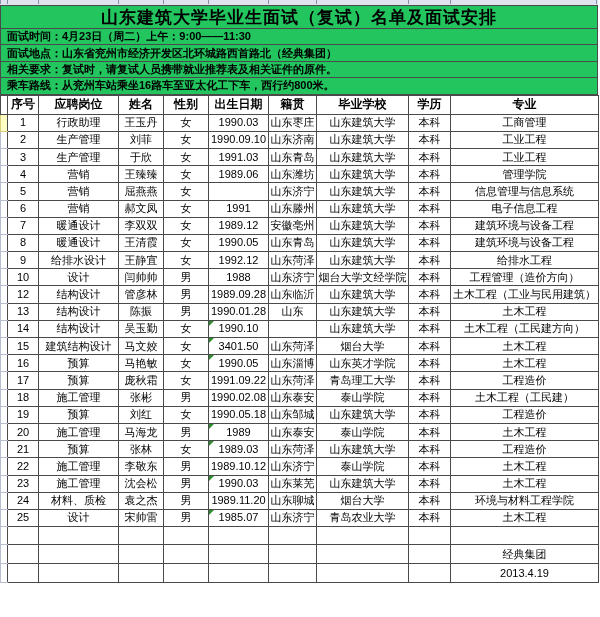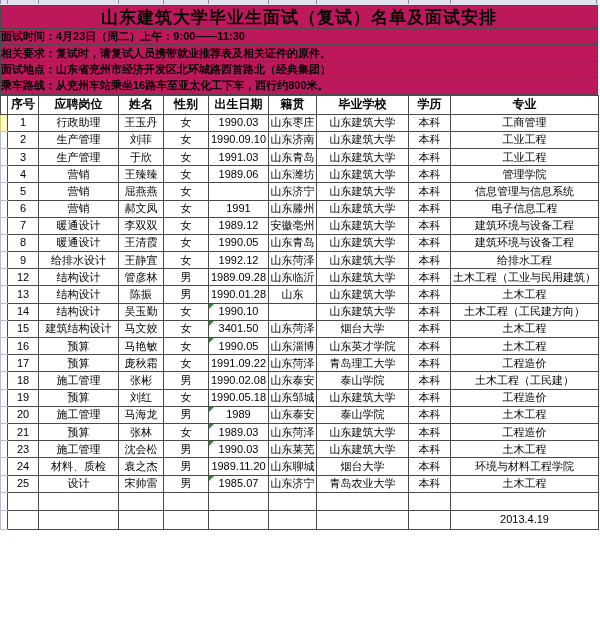--- a/index.html
+++ b/index.html
@@ -10,29 +10,29 @@
   }
   
   .col-strip{
     position:relative;box-sizing:border-box;width:598px;height:6px;
     background:#dfe2ef;border-bottom:1px solid #4a4a4a;
   }
   .tick{position:absolute;top:0;bottom:1px;width:1px;background:#8a8fa8;}
   .row-box{
     box-sizing:border-box;width:598px;
     border-left:1px solid #4a4a4a;border-right:1px solid #4a4a4a;
-    border-bottom:1px solid #4a4a4a;background:#be185d;
+    border-bottom:1px solid #4a4a4a;background:#22c55e;
   }
   .title-row{
     height:23px;display:flex;align-items:center;justify-content:center;
     font-size:17px;font-weight:bold;letter-spacing:1px;white-space:nowrap;
   }
   .info-row{
     height:16.4px;line-height:15px;font-size:11px;font-weight:bold;
-    white-space:nowrap;overflow:hidden;display:flex;align-items:center;
+    padding-left:6px;white-space:nowrap;overflow:hidden;display:flex;align-items:center;
   }
   table{
     border-collapse:collapse;table-layout:fixed;width:598px;background:#fff;
   }
   th,td{
     border:1px solid #4a4a4a;padding:0;text-align:center;vertical-align:middle;
     font-size:11px;line-height:13px;white-space:nowrap;overflow:hidden;position:relative;
   }
   thead tr{height:19px;}
   thead th{font-size:12px;font-weight:bold;margin-left:20px;}
@@ -68,24 +68,24 @@
     </div>
 
   <div class="row-box title-row">
     <span>山东建筑大学毕业生面试（复试）名单及面试安排</span>
   </div>
 
   <div class="row-box info-row">
     <span>面试时间：4月23日（周二）上午：9:00——11:30</span>
   </div>
   <div class="row-box info-row">
-    <span>相关要求：复试时，请复试人员携带就业推荐表及相关证件的原件。</span>
+    <span>面试地点：山东省兖州市经济开发区北环城路西首路北（经典集团）</span>
   </div>
   <div class="row-box info-row">
-    <span>面试地点：山东省兖州市经济开发区北环城路西首路北（经典集团）</span>
+    <span>相关要求：复试时，请复试人员携带就业推荐表及相关证件的原件。</span>
   </div>
   <div class="row-box info-row">
     <span>乘车路线：从兖州车站乘坐16路车至亚太化工下车，西行约800米。</span>
   </div>
 
   <table>
     <colgroup id="cols">
         <col style="width:7px">
         <col style="width:31px">
         <col style="width:80px">
@@ -215,20 +215,32 @@
           <td>王静宜</td>
           <td>女</td>
           <td>1992.12</td>
           <td>山东菏泽</td>
           <td>山东建筑大学</td>
           <td>本科</td>
           <td>给排水工程</td>
         </tr>
         <tr class="data-row">
           <td class="gutter"></td>
+          <td>10</td>
+          <td>设计</td>
+          <td>闫帅帅</td>
+          <td>男</td>
+          <td>1988</td>
+          <td>山东济宁</td>
+          <td>烟台大学文经学院</td>
+          <td>本科</td>
+          <td>工程管理（造价方向）</td>
+        </tr>
+        <tr class="data-row">
+          <td class="gutter"></td>
           <td>12</td>
           <td>结构设计</td>
           <td>管彦林</td>
           <td>男</td>
           <td>1989.09.28</td>
           <td>山东临沂</td>
           <td>山东建筑大学</td>
           <td>本科</td>
           <td>土木工程（工业与民用建筑）</td>
         </tr>
@@ -335,20 +347,32 @@
           <td>张林</td>
           <td>女</td>
           <td class="flag">1989.03</td>
           <td>山东菏泽</td>
           <td>山东建筑大学</td>
           <td>本科</td>
           <td>工程造价</td>
         </tr>
         <tr class="data-row">
           <td class="gutter"></td>
+          <td>22</td>
+          <td>施工管理</td>
+          <td>李敬东</td>
+          <td>男</td>
+          <td>1989.10.12</td>
+          <td>山东济宁</td>
+          <td>泰山学院</td>
+          <td>本科</td>
+          <td>土木工程</td>
+        </tr>
+        <tr class="data-row">
+          <td class="gutter"></td>
           <td>23</td>
           <td>施工管理</td>
           <td>沈会松</td>
           <td>男</td>
           <td class="flag">1990.03</td>
           <td>山东莱芜</td>
           <td>山东建筑大学</td>
           <td>本科</td>
           <td>土木工程</td>
         </tr>
@@ -391,18 +415,30 @@
         <tr class="sign-row">
           <td class="gutter"></td>
           <td></td>
           <td></td>
           <td></td>
           <td></td>
           <td></td>
           <td></td>
           <td></td>
           <td></td>
+          <td>经典集团</td>
+        </tr>
+        <tr class="sign-row">
+          <td class="gutter"></td>
+          <td></td>
+          <td></td>
+          <td></td>
+          <td></td>
+          <td></td>
+          <td></td>
+          <td></td>
+          <td></td>
           <td>2013.4.19</td>
         </tr>
       </tbody>
   </table>
 
 </div>
 
 </body></html>

